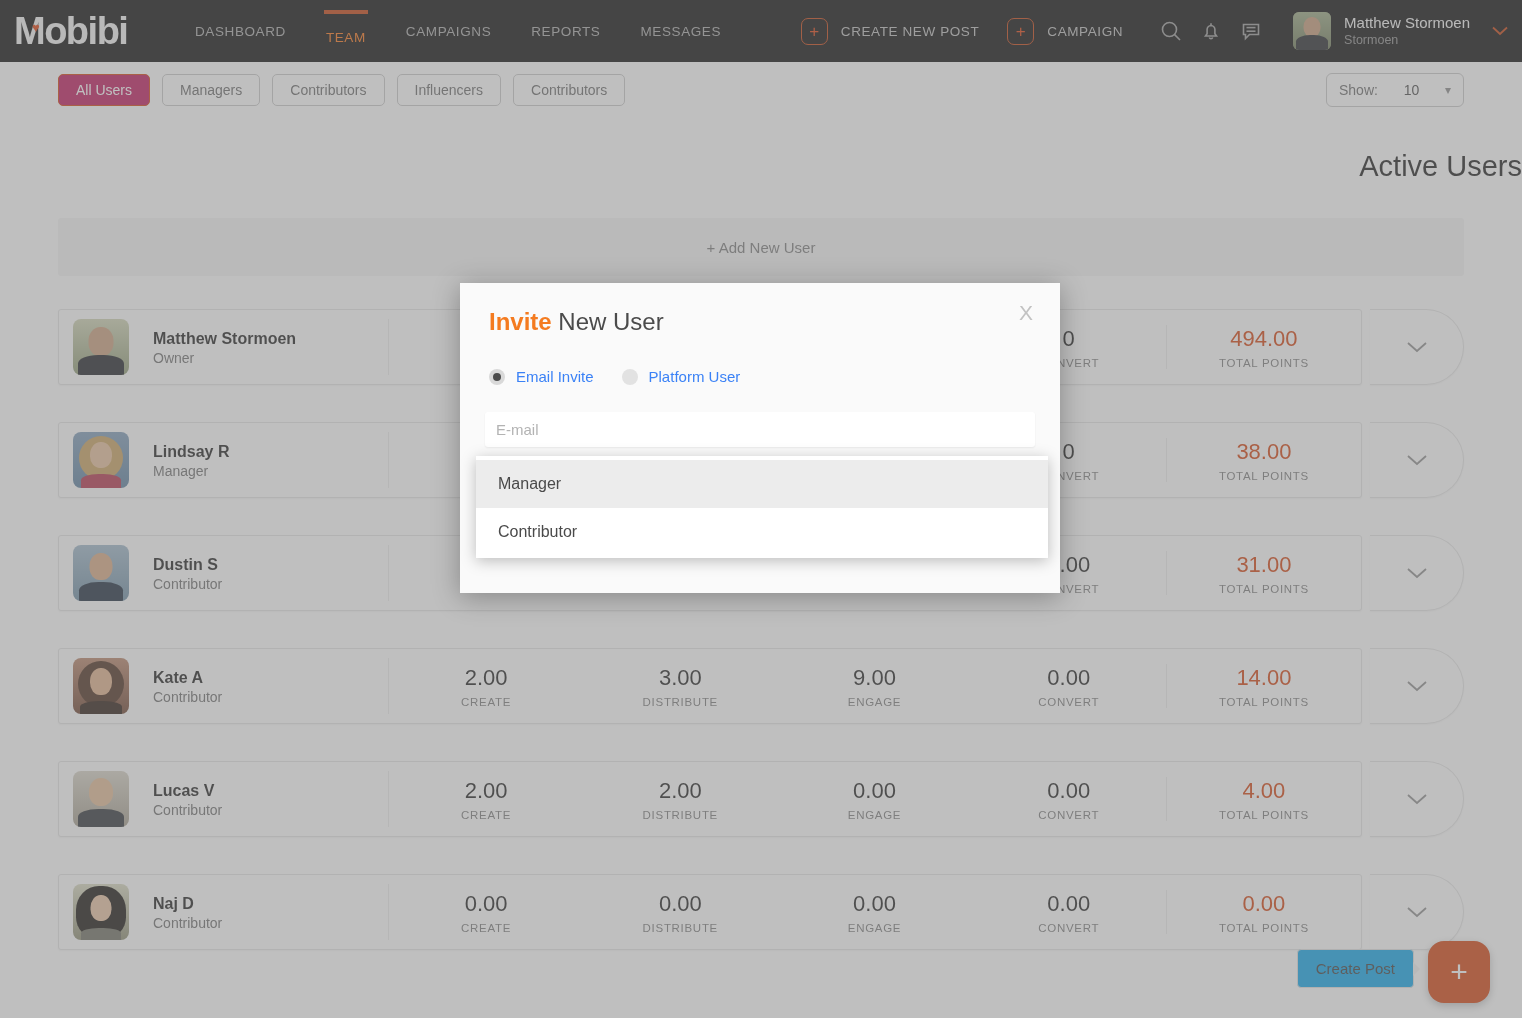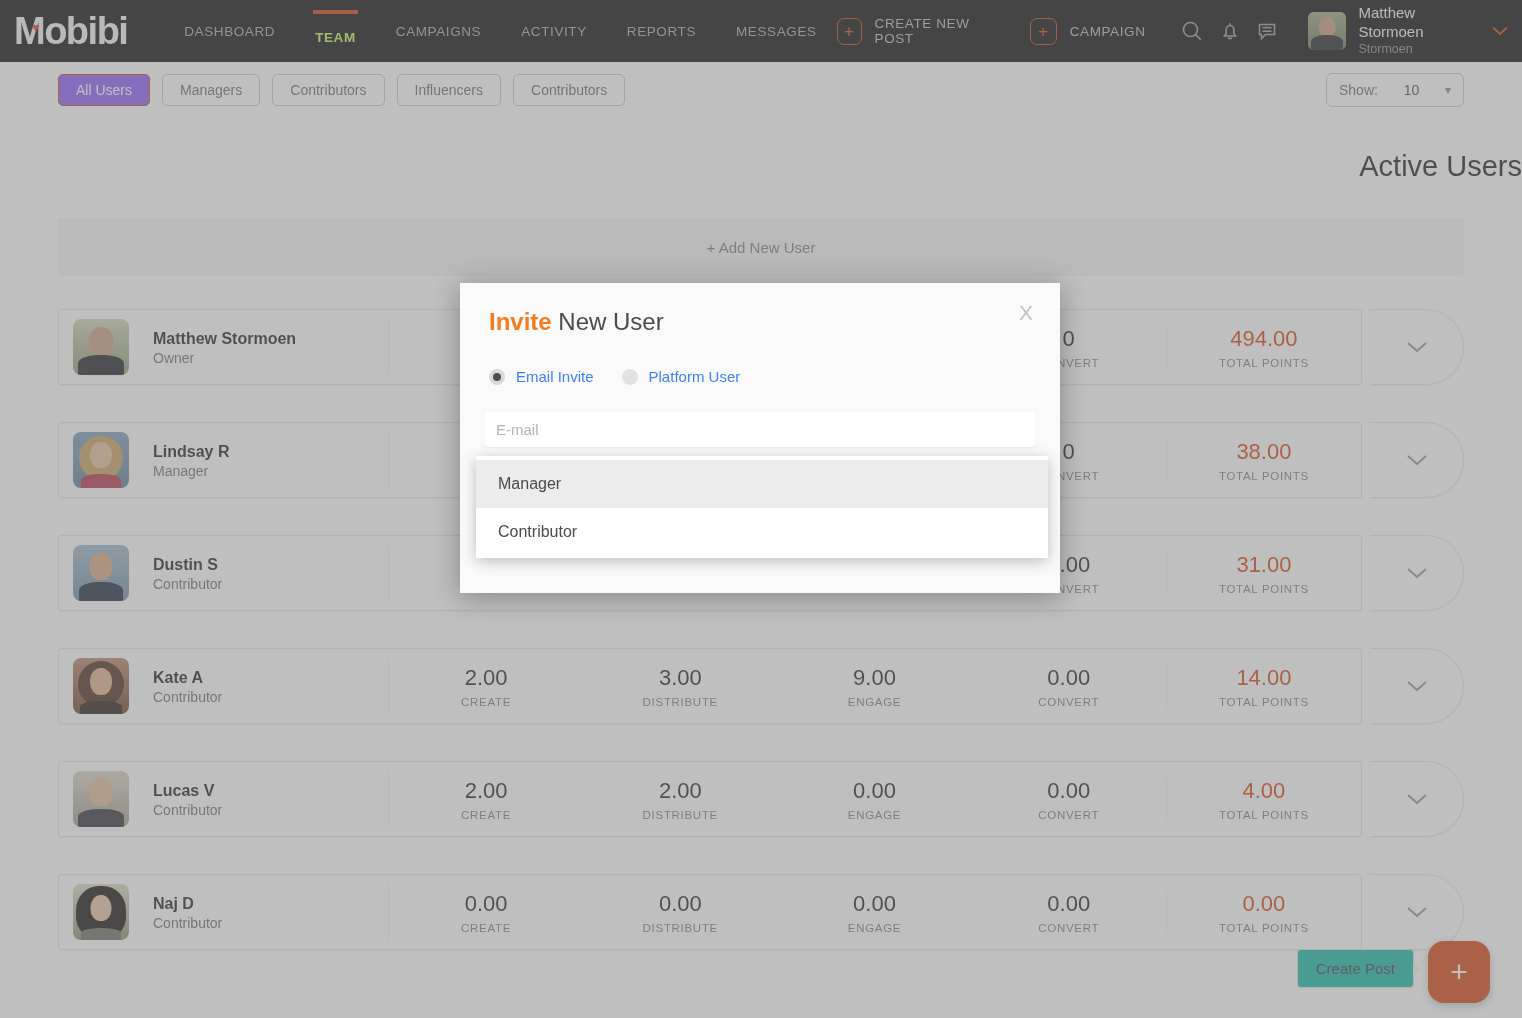--- a/index.html
+++ b/index.html
@@ -26,21 +26,21 @@
   .logo-heart {
     position: absolute; left: 32px; top: 9px;
     color: #e0400f; font-size: 13px; line-height: 1;
   }
   .navlinks { display: flex; align-items: center; height: 62px; }
   .navlink {
     position: relative; height: 55px; display: flex; align-items: center;
     padding: 0 20px; font-size: 13.5px; letter-spacing: .6px;
     color: #a8a8a8; cursor: pointer; text-transform: uppercase;
   }
-  .navlink.active { color: #bef264; font-weight: bold; margin-top: 12px; }
+  .navlink.active { color: #f97316; font-weight: normal; margin-top: 12px; }
   .navlink.active:after {
     content: ""; position: absolute; left: 18px; right: 18px; top: 0;
     height: 4px; background: #c4400f;
   }
   .navspacer { flex: 1; }
   .nav-action { display: flex; align-items: center; cursor: pointer; margin-right: 6px; }
   .plus-box {
     width: 27px; height: 27px; border: 1.5px solid #c4400f; border-radius: 7px;
     color: #e0400f; font-size: 17px; display: flex; align-items: center;
     justify-content: center; line-height: 1; margin-right: 13px;
@@ -67,21 +67,21 @@
   
   .tabstrip {
     position: absolute; left: 0; top: 62px; width: 1522px; height: 56px;
     background: #fff; display: flex; align-items: center; padding: 0 58px;
   }
   .pill {
     height: 32px; border: 1px solid #c9c9c9; border-radius: 5px;
     padding: 0 17px; display: flex; align-items: center; font-size: 14px;
     color: #6a6a6a; margin-right: 12px; cursor: pointer; background: #fff;
   }
-  .pill.active { background: #8b5cf6; border-color: #d4420f; color: #fff; }
+  .pill.active { background: #be185d; border-color: #d4420f; color: #fff; }
   .show-box {
     margin-left: auto; height: 34px; border: 1px solid #c9c9c9; border-radius: 6px;
     display: flex; align-items: center; padding: 0 12px; font-size: 14px;
     color: #6a6a6a; cursor: pointer; min-width: 138px; justify-content: space-between;
   }
   .show-box .sv { color: #4a4a4a; }
   .show-box .sc { color: #8a8a8a; font-size: 12px; }
 
   
   .page-body { position: absolute; left: 0; top: 118px; width: 1522px; bottom: 0; background: #fff; }
@@ -120,21 +120,21 @@
   .expander svg { stroke: #8e8e8e; fill: none; stroke-width: 1.8; }
 
   
   .fab {
     position: absolute; right: 32px; bottom: 15px; width: 62px; height: 62px;
     background: #d4420f; border-radius: 16px; color: #fff; font-size: 30px;
     display: flex; align-items: center; justify-content: center; cursor: pointer;
     box-shadow: 0 3px 8px rgba(0,0,0,.25); line-height: 1; font-weight: 300;
   }
   .fab-tip {
-    position: absolute; right: 108px; bottom: 30px; background: #14b8a6;
+    position: absolute; right: 108px; bottom: 30px; background: #0ea5e9;
     border: 1px solid #e0e0e0; border-radius: 4px; padding: 10px 18px;
     font-size: 15px; color: #3d3d3d; white-space: nowrap;
   }
   .fab-tip:after {
     content: ""; position: absolute; right: -7px; top: 50%; margin-top: -7px;
     width: 0; height: 0; border-top: 7px solid transparent;
     border-bottom: 7px solid transparent; border-left: 7px solid #f3f3f3;
   }
 
   
@@ -213,21 +213,20 @@
   <div class="topnav">
     <div class="logo-wrap">
       <span class="logo-heart">♥</span>
       <div class="logo-text">Mobibi</div>
     </div>
 
     <div class="navlinks">
       <div class="navlink">DASHBOARD</div>
       <div class="navlink active">TEAM</div>
       <div class="navlink">CAMPAIGNS</div>
-      <div class="navlink">ACTIVITY</div>
       <div class="navlink">REPORTS</div>
       <div class="navlink">MESSAGES</div>
     </div>
 
     <div class="navspacer"></div>
 
     <div class="nav-action">
       <div class="plus-box">+</div>
       <div class="nav-action-label">CREATE NEW POST</div>
     </div>

